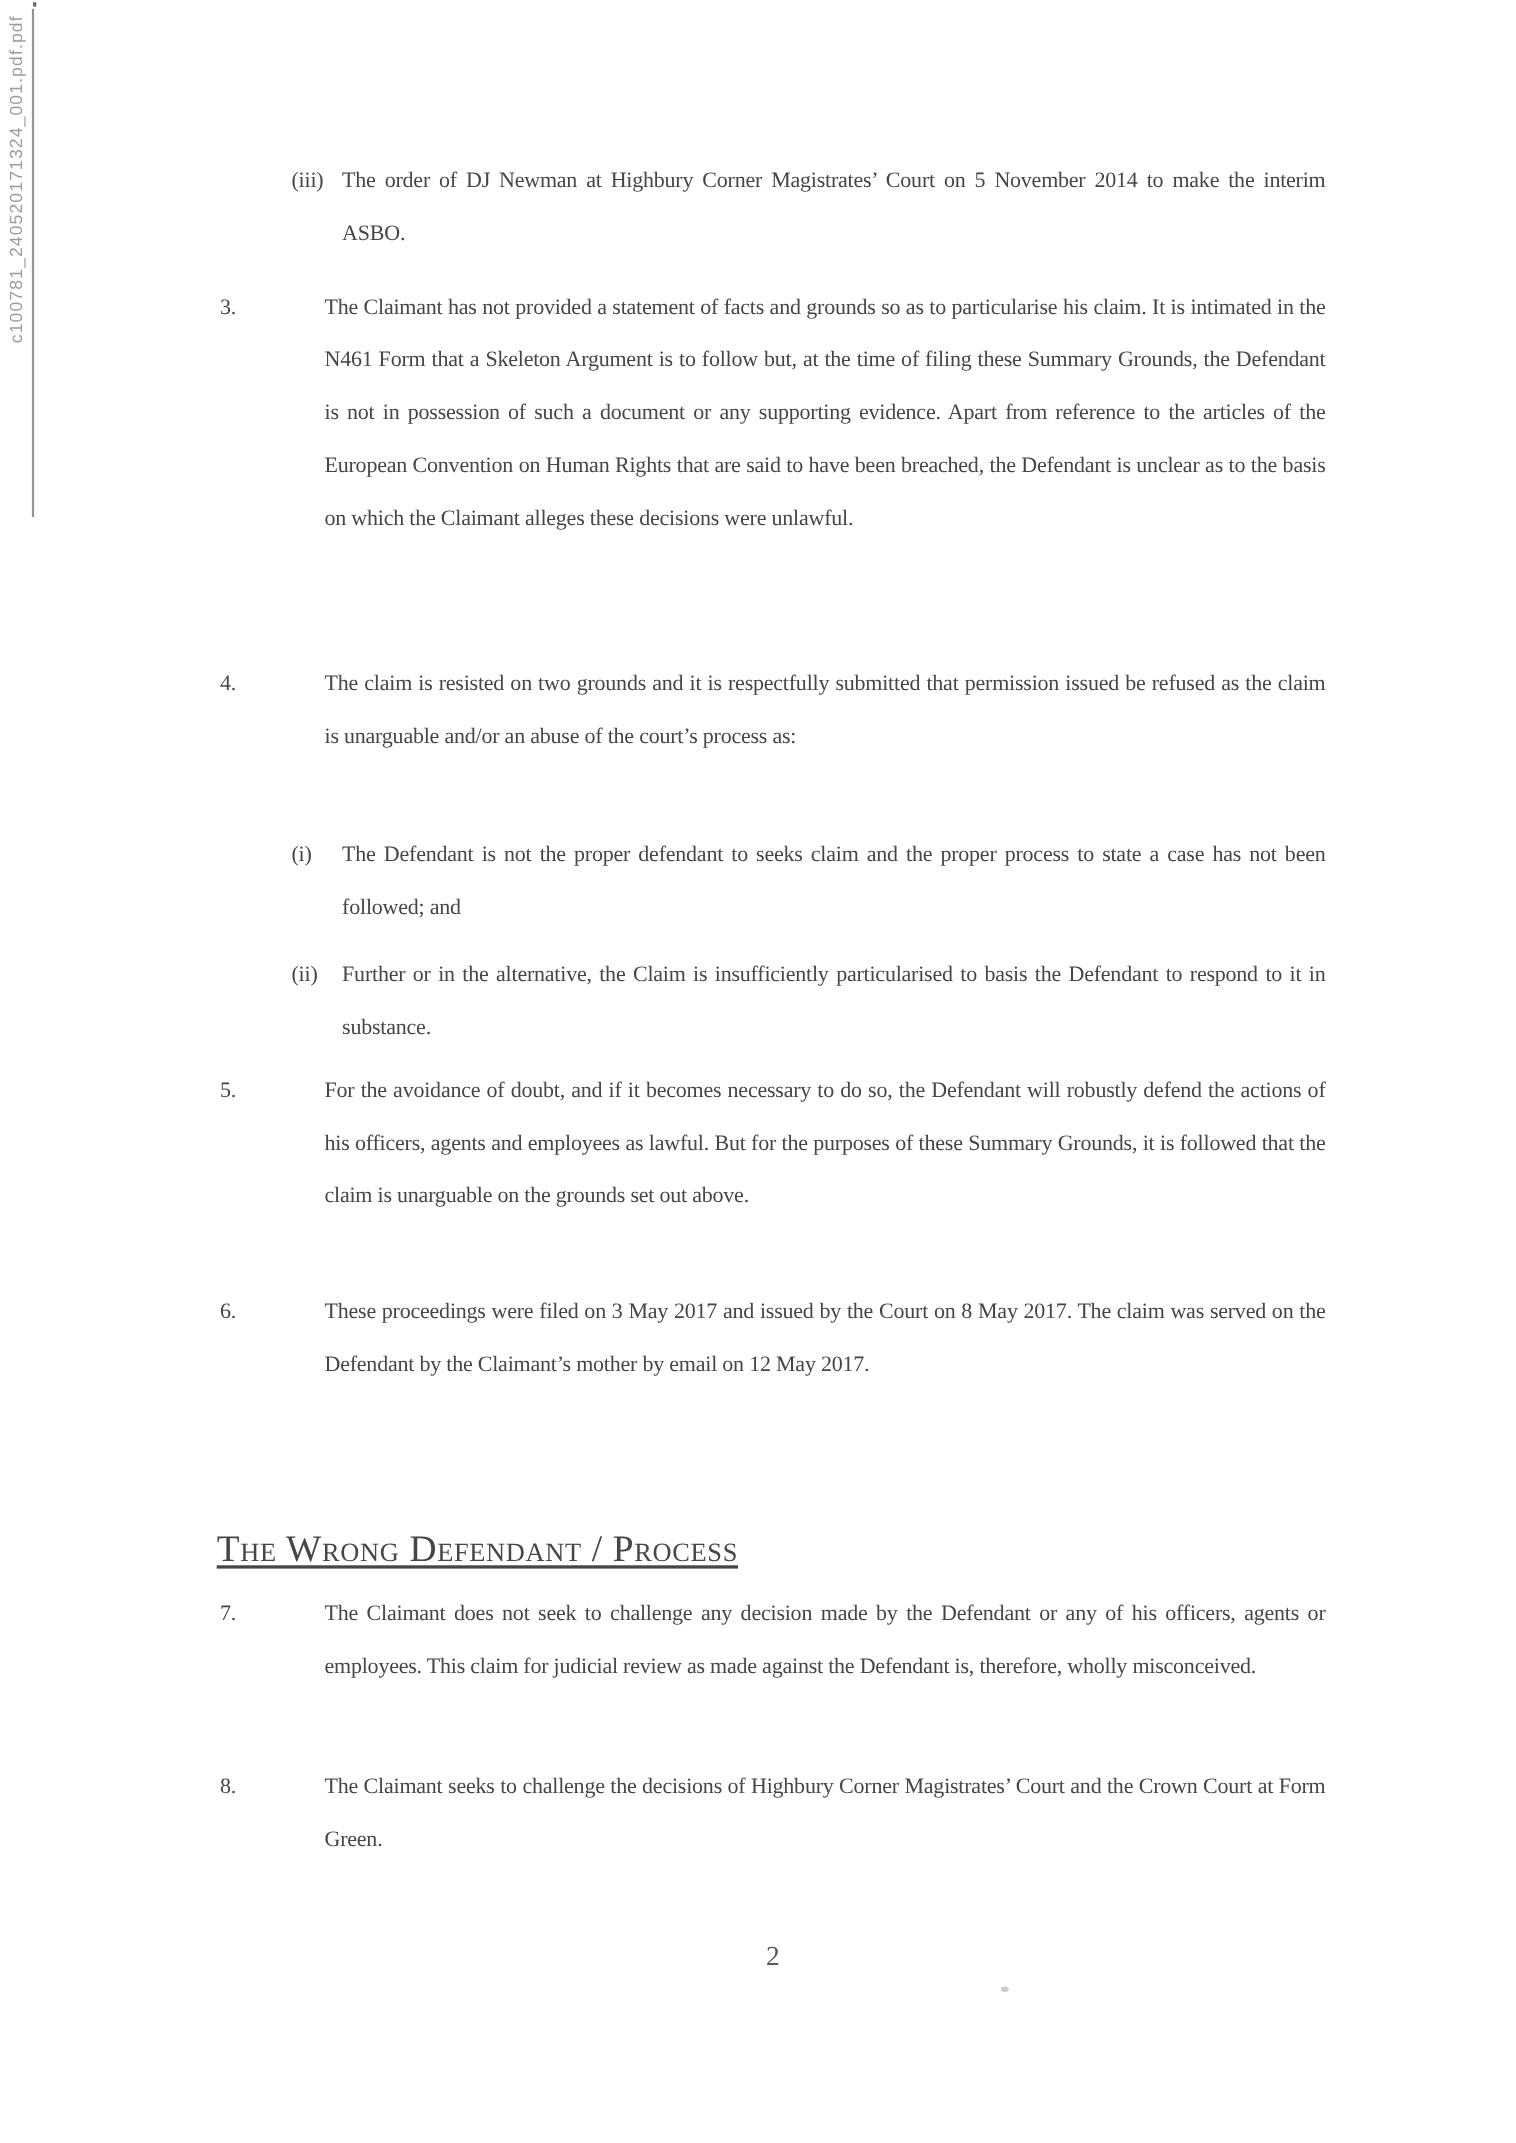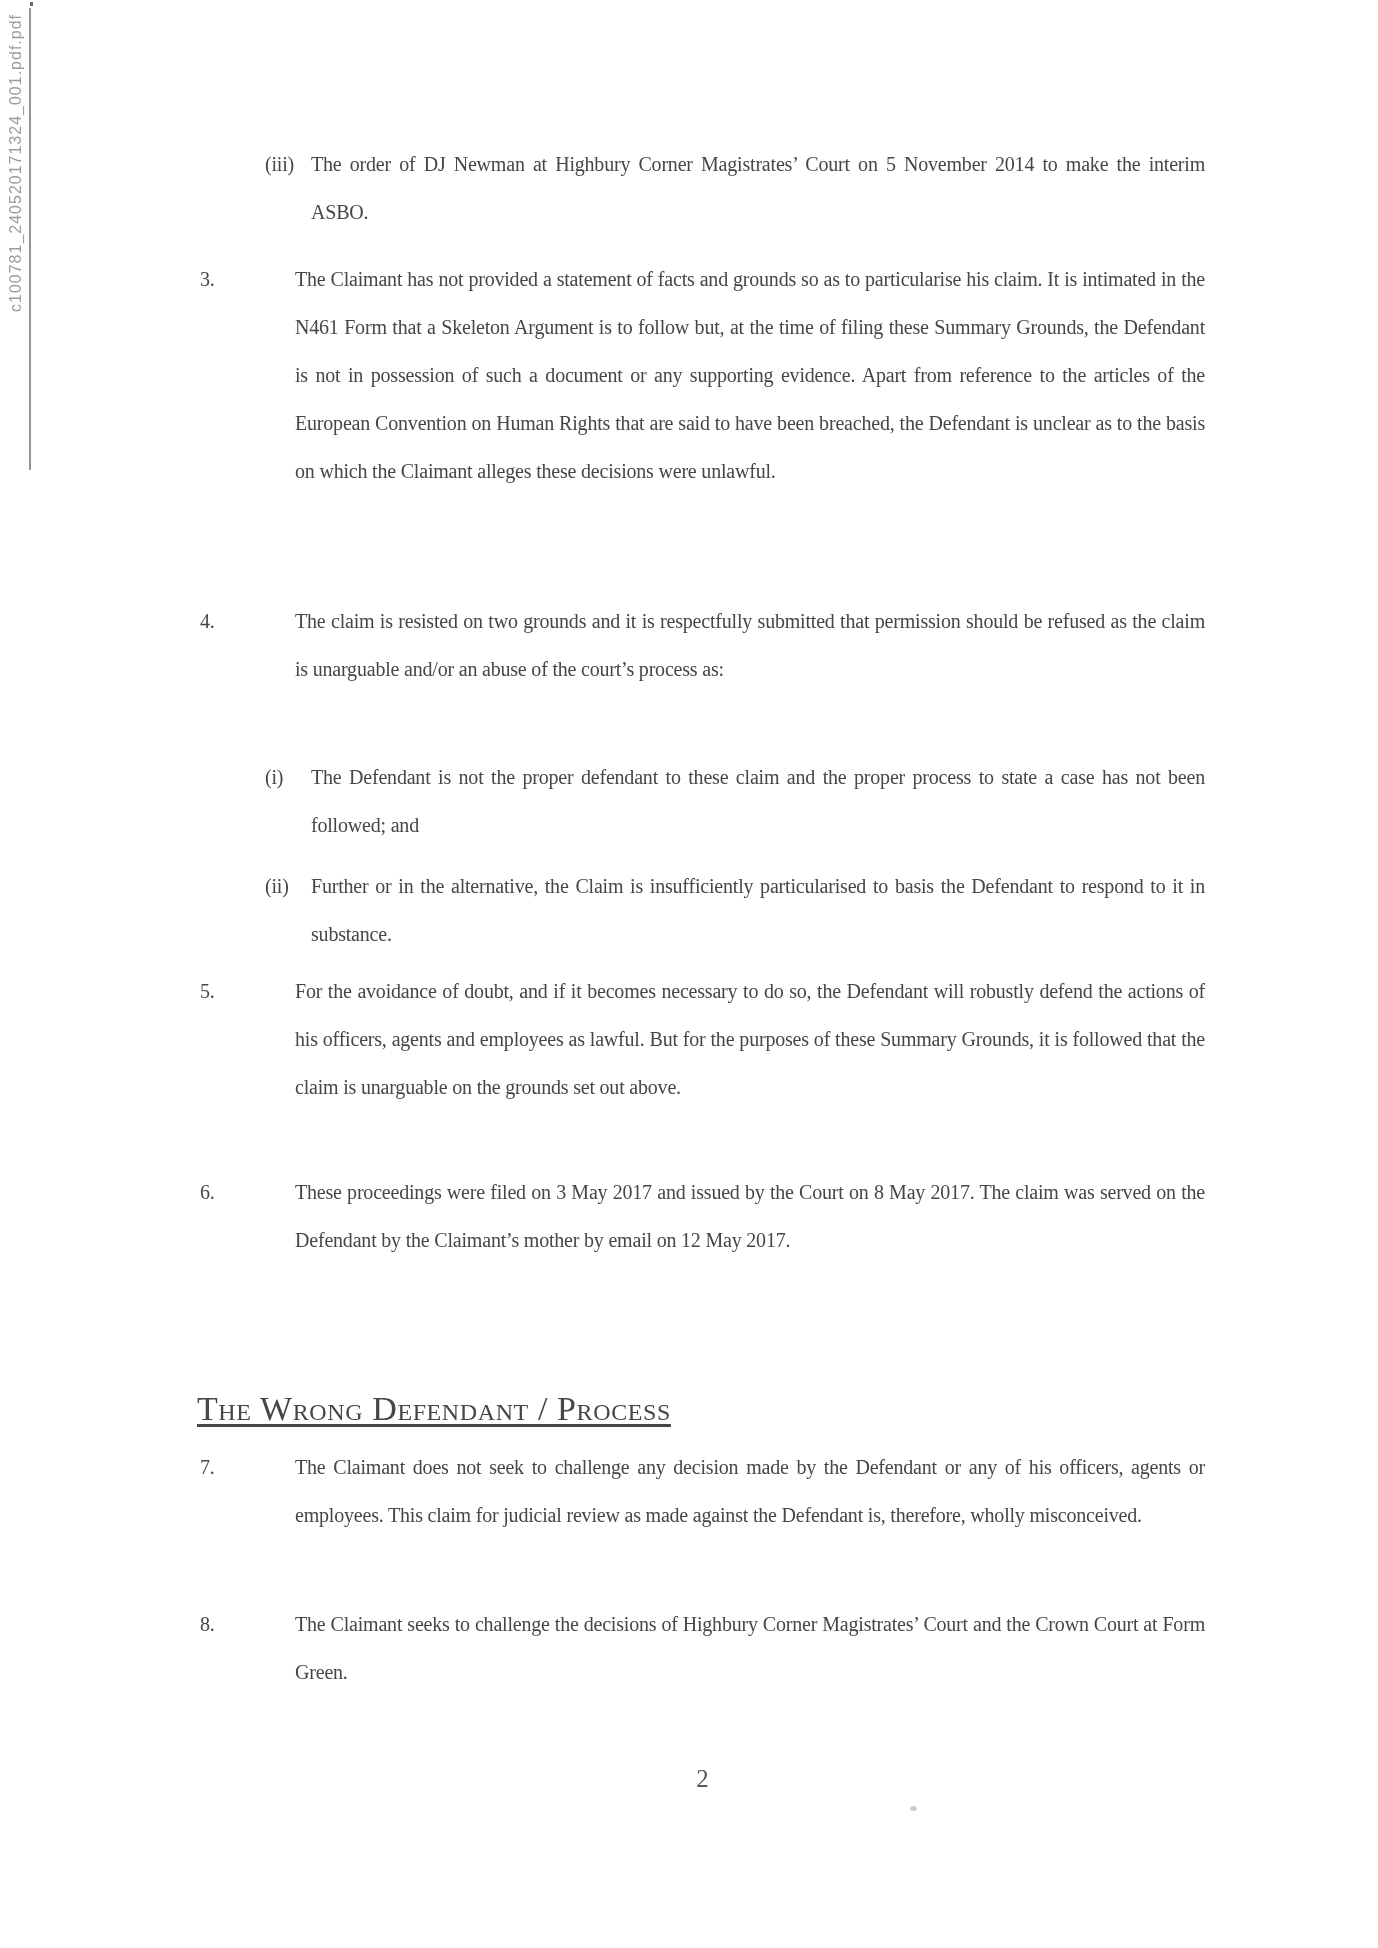--- a/index.html
+++ b/index.html
@@ -66,26 +66,26 @@
   <div class="ptext">The order of DJ Newman at Highbury Corner Magistrates’ Court on 5 November 2014 to make the interim ASBO.</div>
 </div>
 
 <div class="para i1">
   <span class="plabel">3.</span>
   <div class="ptext">The Claimant has not provided a statement of facts and grounds so as to particularise his claim. It is intimated in the N461 Form that a Skeleton Argument is to follow but, at the time of filing these Summary Grounds, the Defendant is not in possession of such a document or any supporting evidence. Apart from reference to the articles of the European Convention on Human Rights that are said to have been breached, the Defendant is unclear as to the basis on which the Claimant alleges these decisions were unlawful.</div>
 </div>
 
 <div class="para i2">
   <span class="plabel">4.</span>
-  <div class="ptext">The claim is resisted on two grounds and it is respectfully submitted that permission should be refused as the claim is unarguable and/or an abuse of the court’s process as:</div>
+  <div class="ptext">The claim is resisted on two grounds and it is respectfully submitted that permission issued be refused as the claim is unarguable and/or an abuse of the court’s process as:</div>
 </div>
 
 <div class="para sub i3">
   <span class="plabel">(i)</span>
-  <div class="ptext">The Defendant is not the proper defendant to these claim and the proper process to state a case has not been followed; and</div>
+  <div class="ptext">The Defendant is not the proper defendant to seeks claim and the proper process to state a case has not been followed; and</div>
 </div>
 
 <div class="para sub i4">
   <span class="plabel">(ii)</span>
   <div class="ptext">Further or in the alternative, the Claim is insufficiently particularised to basis the Defendant to respond to it in substance.</div>
 </div>
 
 <div class="para i5">
   <span class="plabel">5.</span>
   <div class="ptext">For the avoidance of doubt, and if it becomes necessary to do so, the Defendant will robustly defend the actions of his officers, agents and employees as lawful. But for the purposes of these Summary Grounds, it is followed that the claim is unarguable on the grounds set out above.</div>

